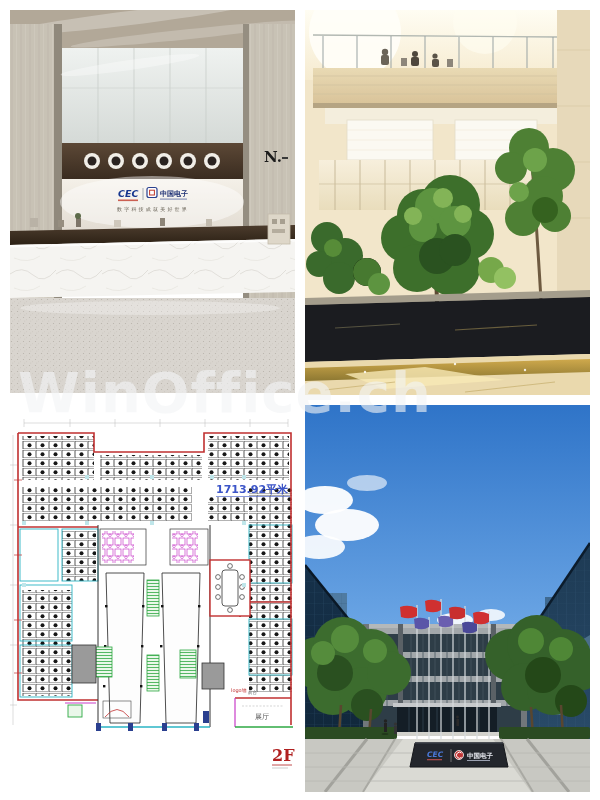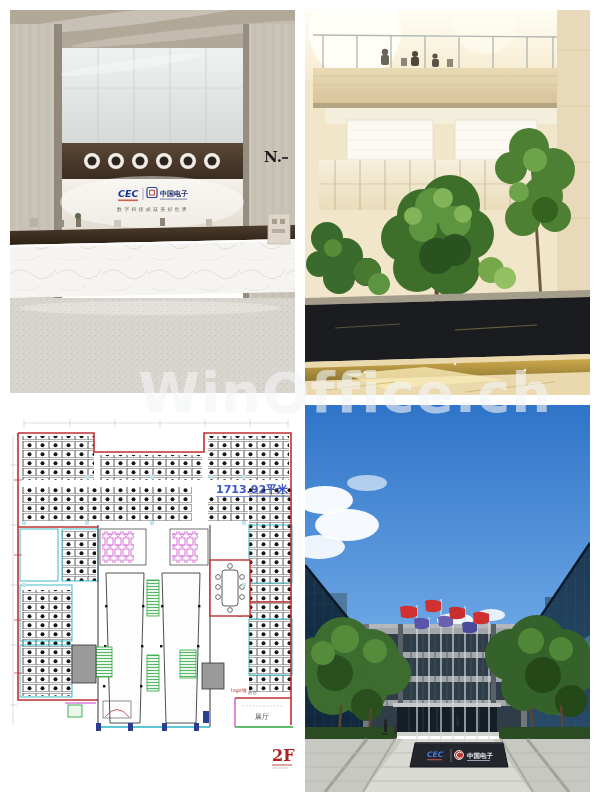--- a/index.html
+++ b/index.html
@@ -4,21 +4,21 @@
 <style>
   html,body{margin:0;padding:0;background:#ffffff;}
   .page{position:relative;width:600px;height:800px;background:#ffffff;overflow:hidden;
         font-family:"DejaVu Sans",sans-serif;}
   .tile{position:absolute;overflow:hidden;background:#fff;}
   .t-tl{left:10px;top:10px;width:285px;height:383px;}
   .t-tr{left:305px;top:10px;width:285px;height:385px;}
   .t-bl{left:10px;top:405px;width:285px;height:385px;}
   .t-br{left:305px;top:405px;width:285px;height:387px;}
   .tile svg{display:block;width:100%;height:100%;}
-  .watermark{position:absolute;left:0;top:360px;width:552px;text-align:right;
+  .watermark{position:absolute;left:0;top:360px;width:552px;text-align:left;
       font-family:"DejaVu Sans",sans-serif;font-weight:700;font-size:56px;letter-spacing:1px;
       color:rgba(242,244,246,0.62);z-index:6;pointer-events:none;padding-left:18px;box-sizing:border-box;}
 </style>
 </head>
 <body>
 
 <div class="page">
 
   <div class="tile t-tl">
     <svg viewBox="0 0 285 383">

